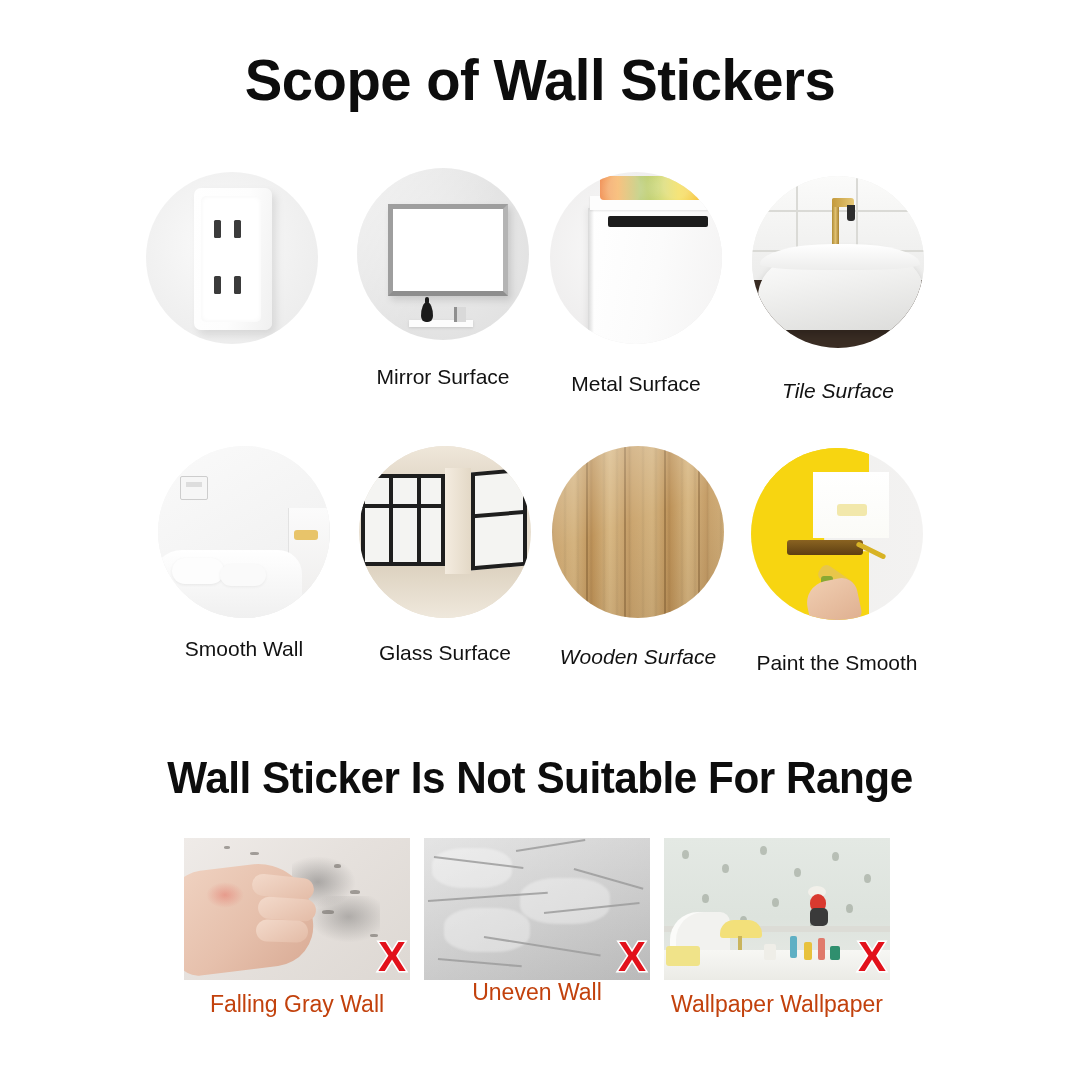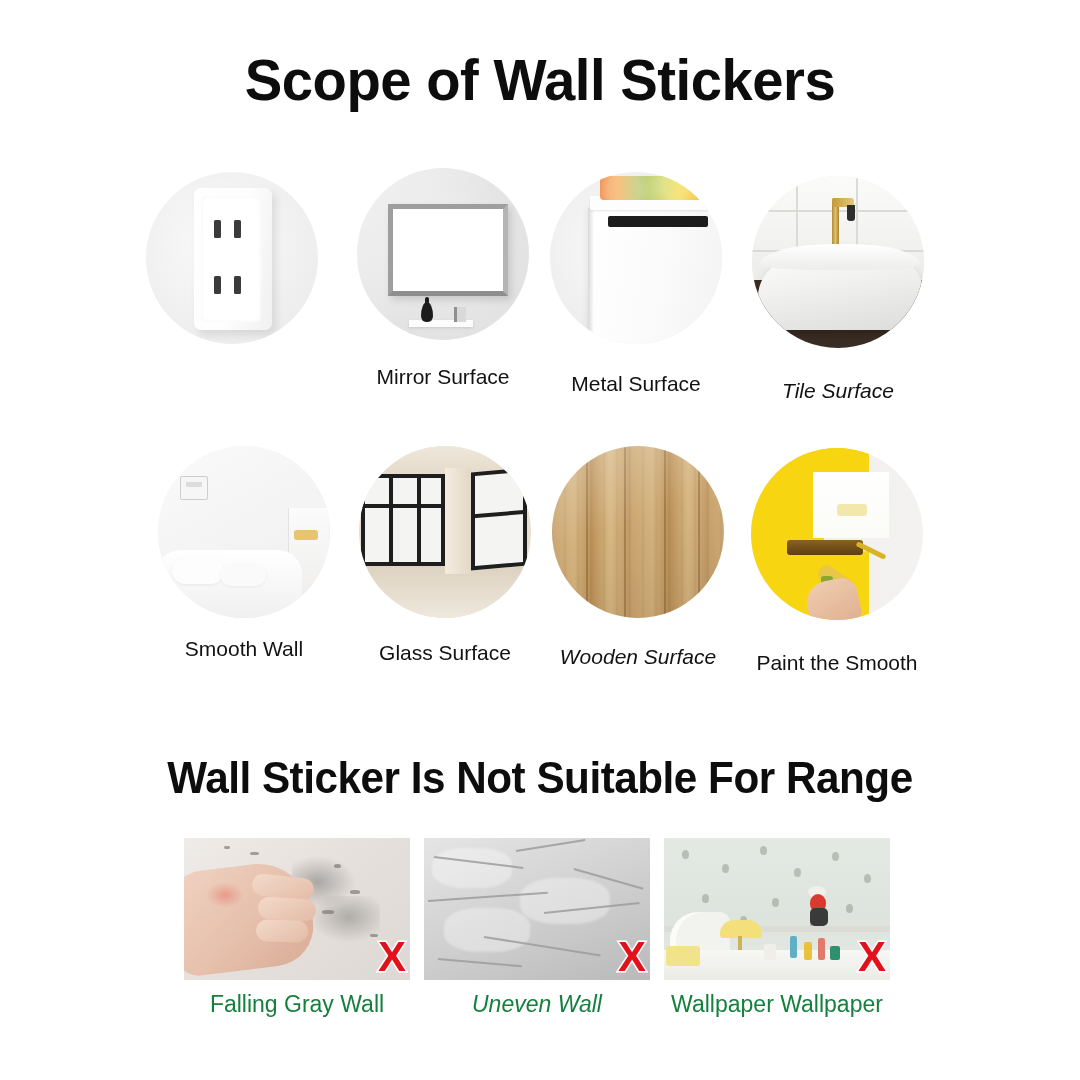--- a/index.html
+++ b/index.html
@@ -242,21 +242,21 @@
   .bad-x {
     position: absolute; right: 4px; bottom: 2px;
     font-size: 42px; line-height: 42px; font-weight: 700;
     color: #e2111b;
     -webkit-text-stroke: 3px #ffffff;
     paint-order: stroke fill;
     font-family: "Liberation Sans", sans-serif;
   }
   .bad-label {
     position: absolute; left: -30px; width: 286px; text-align: center;
-    font-size: 23px; line-height: 28px; color: #15803d; white-space: nowrap;
+    font-size: 23px; line-height: 28px; color: #c2410c; white-space: nowrap;
   }
 
   
   .bd-falling { background: linear-gradient(140deg,#efebe8 0%,#e6e1dd 45%,#ddd8d3 100%); }
   .bd-falling .smudge1 { position:absolute; left:108px; top:18px; width:64px; height:52px;
     background: radial-gradient(ellipse at 40% 50%, rgba(80,80,80,0.40), rgba(120,120,120,0) 70%); }
   .bd-falling .smudge2 { position:absolute; left:126px; top:58px; width:70px; height:46px;
     background: radial-gradient(ellipse at 55% 45%, rgba(70,70,70,0.33), rgba(120,120,120,0) 72%); }
   .bd-falling .speck { position:absolute; background:#6f6a66; border-radius:40%; opacity:0.6; }
   .bd-falling .hand-b {
@@ -433,21 +433,21 @@
       <div class="patch" style="left:20px; top:70px; width:86px; height:44px;"></div>
       <div class="crack" style="left:10px; top:18px; width:90px; transform:rotate(7deg);"></div>
       <div class="crack" style="left:92px; top:12px; width:70px; transform:rotate(-9deg);"></div>
       <div class="crack" style="left:150px; top:30px; width:72px; transform:rotate(16deg);"></div>
       <div class="crack" style="left:4px; top:62px; width:120px; transform:rotate(-4deg);"></div>
       <div class="crack" style="left:60px; top:98px; width:118px; transform:rotate(9deg);"></div>
       <div class="crack" style="left:120px; top:74px; width:96px; transform:rotate(-6deg);"></div>
       <div class="crack" style="left:14px; top:120px; width:84px; transform:rotate(5deg);"></div>
       <span class="bad-x">X</span>
     </div>
-    <div class="bad-label" style="top:152px;font-style:italic;">Uneven Wall</div>
+    <div class="bad-label" style="top:140px;">Uneven Wall</div>
   </div>
 
   <div class="bad-cell" style="left:664px; top:838px;">
     <div class="bad-photo bd-pothole">
       <div class="wp-dot" style="left:18px; top:12px;"></div>
       <div class="wp-dot" style="left:58px; top:26px;"></div>
       <div class="wp-dot" style="left:96px; top:8px;"></div>
       <div class="wp-dot" style="left:130px; top:30px;"></div>
       <div class="wp-dot" style="left:168px; top:14px;"></div>
       <div class="wp-dot" style="left:200px; top:36px;"></div>

